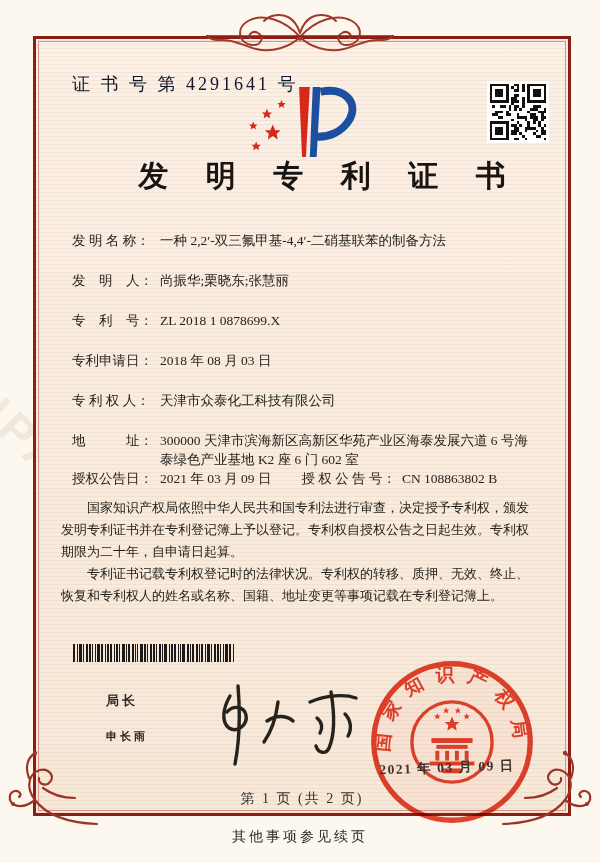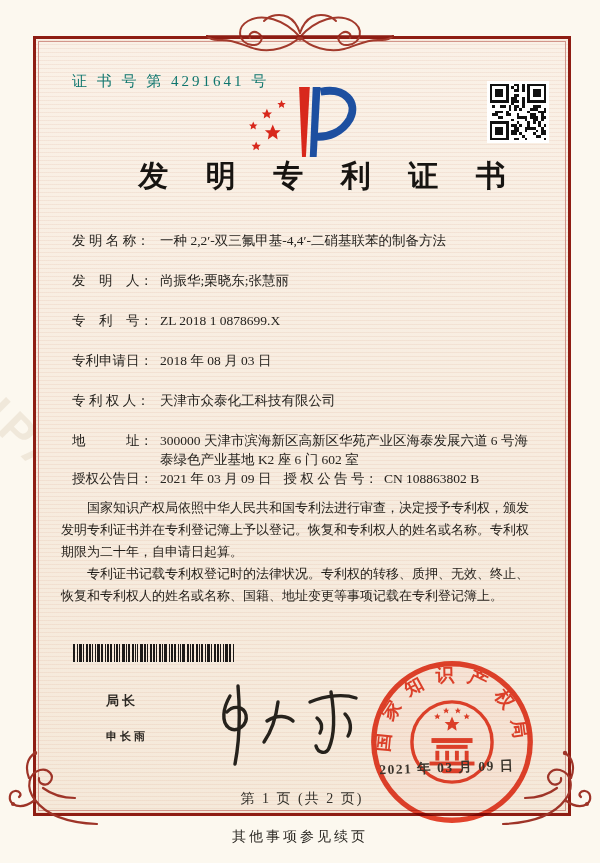--- a/index.html
+++ b/index.html
@@ -23,36 +23,36 @@
     border-color:#8e1d13;
     background:
       repeating-linear-gradient(0deg, rgba(208,144,116,0.13) 0 1px, rgba(0,0,0,0) 1px 4px),
       linear-gradient(180deg,#faf1e7 0%,#f7ecdf 55%,#f5e9da 100%);
     box-sizing:border-box;z-index:2;
   }
   .panel::after{
     content:"";position:absolute;inset:2px;border:1px solid #d2958a;pointer-events:none;
   }
   .cert-number{
-    position:absolute;left:72px;top:72px;font-size:15px;letter-spacing:3px;
-    color:#0f766e;z-index:4;
+    position:absolute;left:72px;top:72px;font-size:18px;letter-spacing:3px;
+    color:#0f172a;z-index:4;
   }
   .logo{position:absolute;left:243px;top:83px;width:118px;height:78px;z-index:4;}
   .qr{position:absolute;left:487px;top:81px;width:62px;height:62px;z-index:4;background:#fff;}
   .title{
     position:absolute;left:33px;top:156px;width:538px;text-align:center;
     font-size:30px;font-weight:bold;letter-spacing:15px;text-indent:15px;
     color:#171411;z-index:4;padding-left:20px;
   }
   .fields{position:absolute;left:72px;top:231px;width:472px;z-index:4;font-size:13.5px;}
   .frow{display:flex;margin-bottom:21px;line-height:19px;}
   .flabel{flex:0 0 88px;white-space:nowrap;}
   .fvalue{flex:1;}
   .frow.grant .fvalue{flex:0 0 auto;}
-  .frow.grant .g2{margin-left:12px;display:flex;text-align:right;}
+  .frow.grant .g2{margin-left:30px;display:flex;text-align:right;}
   .legal{
     position:absolute;left:61px;top:497px;width:480px;z-index:4;
     font-size:13px;line-height:22px;color:#211d18;
   }
   .legal p{margin:0;text-indent:2em;}
   .barcode{position:absolute;left:73px;top:644px;width:165px;height:18px;z-index:4;}
   .director-title{position:absolute;left:106px;top:692px;font-size:13px;letter-spacing:3px;font-weight:bold;color:#2b2722;z-index:4;}
   .director-name{position:absolute;left:106px;top:729px;font-size:11px;letter-spacing:3px;font-weight:bold;color:#2b2722;z-index:4;}
   .signature{position:absolute;left:198px;top:676px;width:172px;height:96px;z-index:4;}
   .seal{position:absolute;left:364px;top:654px;width:176px;height:176px;z-index:5;opacity:0.9;mix-blend-mode:multiply;}
@@ -292,21 +292,21 @@
     <span class="flabel">授权公告日：</span>
     <span class="fvalue">2021 年 03 月 09 日</span>
     <span class="g2">
       <span class="flabel" style="flex-basis:auto;margin-right:6px;">授 权 公 告 号：</span>
       <span class="fvalue">CN 108863802 B</span>
     </span>
   </div>
 </div>
 
 <div class="legal">
-  <p>国家知识产权局依照中华人民共和国专利法进行审查，决定授予专利权，颁发发明专利证书并在专利登记簿上予以登记。恢复和专利权人的姓名或名称。专利权期限为二十年，自申请日起算。</p>
+  <p>国家知识产权局依照中华人民共和国专利法进行审查，决定授予专利权，颁发发明专利证书并在专利登记簿上予以登记。专利权自授权公告之日起生效。专利权期限为二十年，自申请日起算。</p>
   <p>专利证书记载专利权登记时的法律状况。专利权的转移、质押、无效、终止、恢复和专利权人的姓名或名称、国籍、地址变更等事项记载在专利登记簿上。</p>
 </div>
 
 <svg class="barcode" viewBox="0 0 165 18" preserveAspectRatio="none" shape-rendering="crispEdges">
   <g fill="#1c1a18">
       <rect x="0" y="0" width="2" height="18"></rect>
       <rect x="4" y="0" width="1" height="18"></rect>
       <rect x="6" y="0" width="3" height="18"></rect>
       <rect x="10" y="0" width="1" height="18"></rect>
       <rect x="13" y="0" width="2" height="18"></rect>

